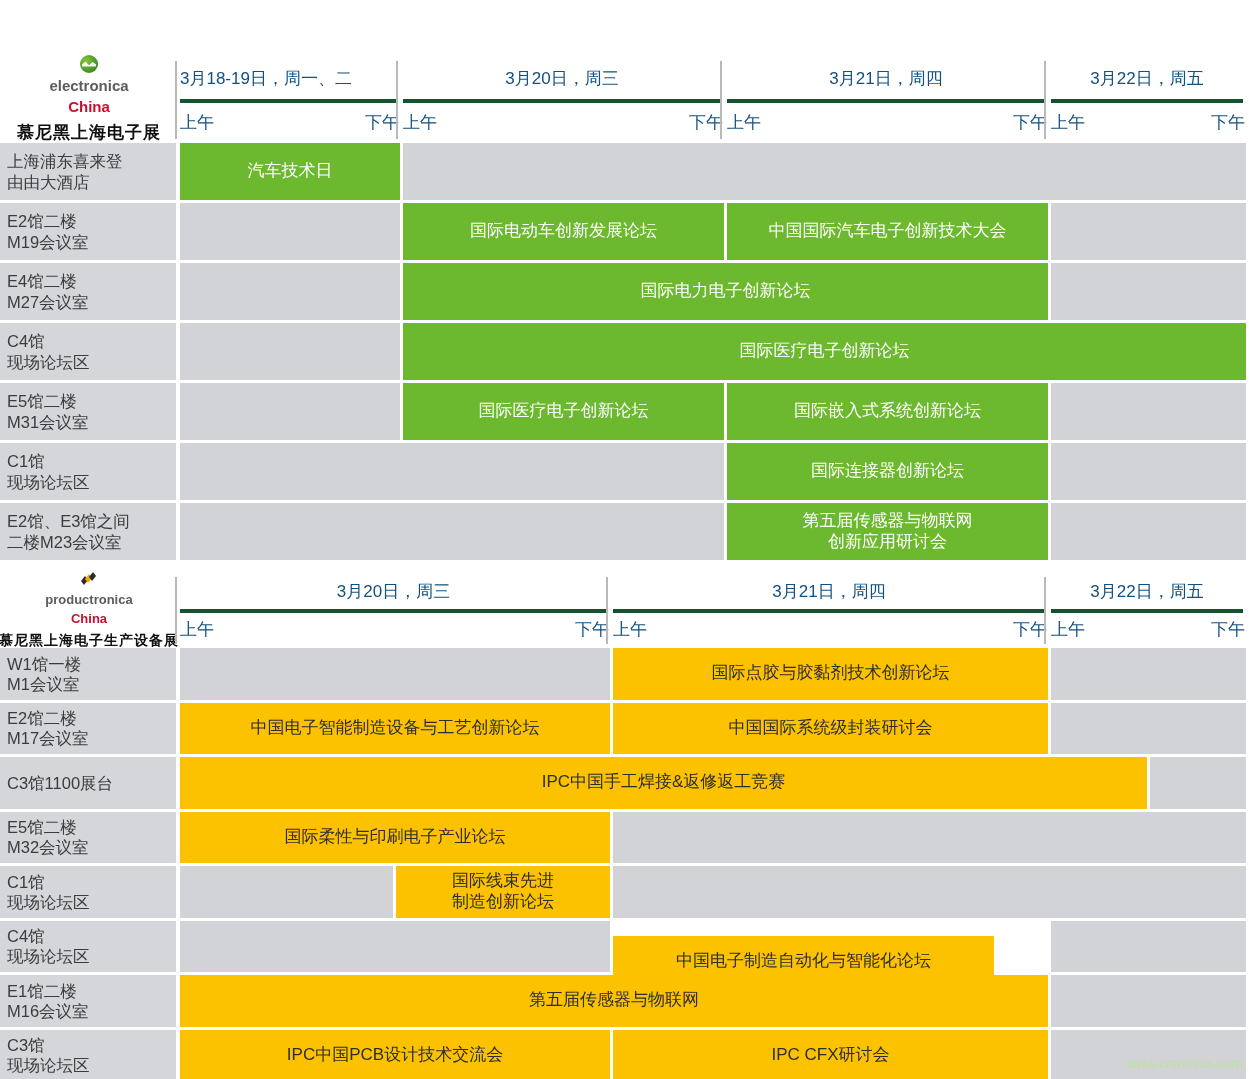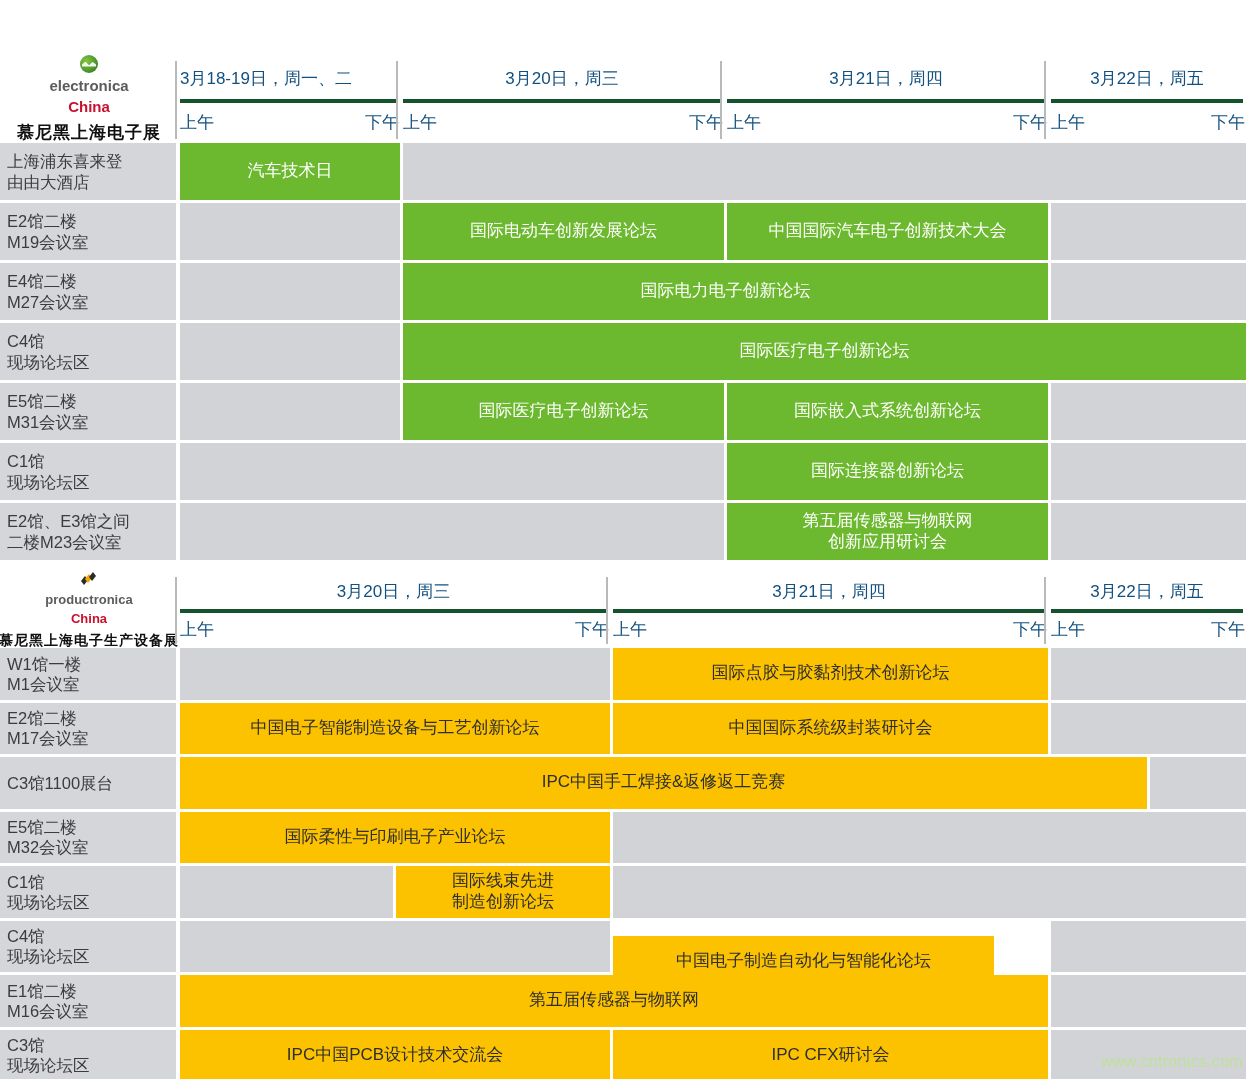--- a/index.html
+++ b/index.html
@@ -69,21 +69,21 @@
     position:absolute;box-sizing:border-box;
     display:flex;align-items:center;justify-content:center;
     text-align:center;line-height:1.22;
   }
   .cell.empty{background:#d2d3d7;}
   .cell.green{background:#6cb82e;color:#ffffff;font-size:17px;}
   .cell.yellow{background:#fcc200;color:#2e2e2e;font-size:17px;}
 
   .watermark{
     position:absolute;right:6px;bottom:8px;
-    color:#bfe09a;font-size:16px;letter-spacing:.3px;
+    color:#bfe09a;font-size:13px;letter-spacing:.3px;
   }
 </style>
 </head>
 <body>
 
 <div class="page">
 
 
   <div class="section" id="sec-electronica" style="top:57px;">
 

